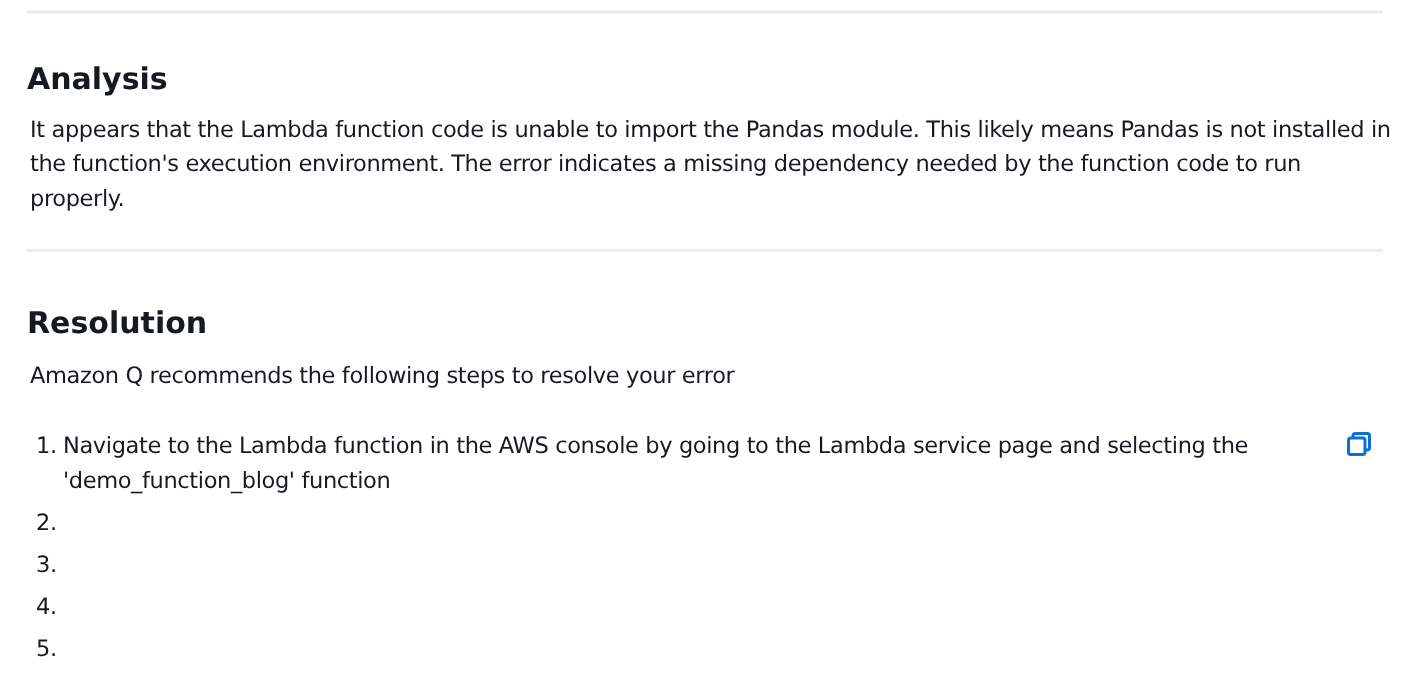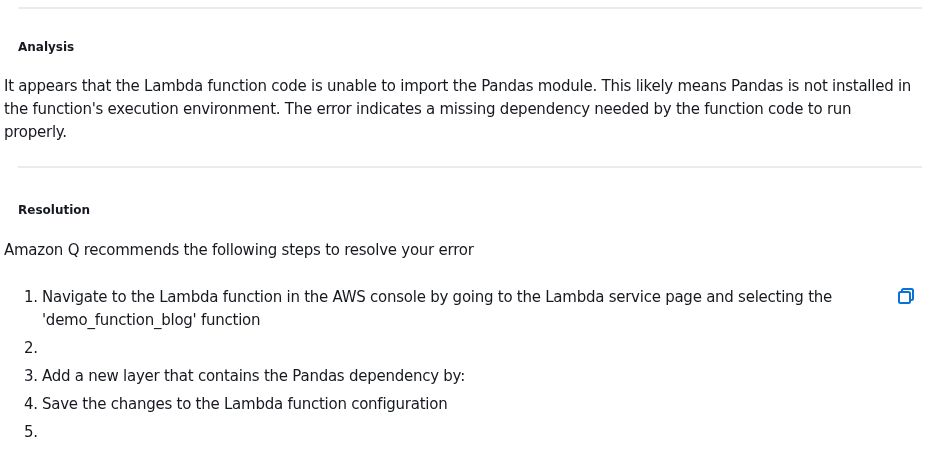--- a/index.html
+++ b/index.html
@@ -2,22 +2,22 @@
 <html><head>
   <meta charset="utf-8">
   <style>
     html, body { margin: 0; padding: 0; background: #ffffff; }
     body {
       width: 936px; height: 464px; overflow: hidden; position: relative;
       font-family: "DejaVu Sans", "Liberation Sans", sans-serif;
       color: #16191f;
     }
     .divider { position: absolute; left: 18px; width: 904px; height: 2px; background: #e9ebed; }
-    .heading { position: absolute; left: 18px; font-weight: bold; font-size: 12px; color: #16191f; }
-    .para { position: absolute; left: 4px; width: 910px; font-size: 15px; line-height: 23px; letter-spacing: -0.25px; }
+    .heading { position: absolute; left: 18px; font-weight: bold; font-size: 20px; color: #16191f; }
+    .para { position: absolute; left: 20px; width: 910px; font-size: 15px; line-height: 23px; letter-spacing: -0.25px; }
     .steps { position: absolute; left: 24px; top: 286px; margin: 0; padding: 0; list-style: none; width: 850px; font-size: 15px; letter-spacing: -0.25px; }
     .steps li { display: flex; line-height: 23px; margin-bottom: 5px; }
     .steps .num { width: 18px; flex: none; }
     .copy-btn { position: absolute; left: 897px; top: 287px; width: 18px; height: 18px; cursor: pointer; }
   </style>
 </head>
 <body>
 
 <div class="divider" style="top:7px;"></div>
 
@@ -35,25 +35,23 @@
   <ol class="steps">
     <li>
       <span class="num">1.</span>
       <span>Navigate to the Lambda function in the AWS console by going to the Lambda service page and selecting the 'demo_function_blog' function</span>
     </li>
     <li>
       <span class="num">2.</span>
     </li>
     <li>
       <span class="num">3.</span>
-      <span>Add a new layer that contains the Pandas dependency by:</span>
     </li>
     <li>
       <span class="num">4.</span>
-      <span>Save the changes to the Lambda function configuration</span>
     </li>
     <li>
       <span class="num">5.</span>
     </li>
   </ol>
 
   <div class="copy-btn">
     <svg width="18" height="18" viewBox="0 0 18 18">
       <rect x="5" y="2" width="11" height="11" rx="1.5" fill="none" stroke="#0972d3" stroke-width="2"></rect>
       <rect x="2" y="5" width="11" height="11" rx="1.5" fill="#ffffff" stroke="#0972d3" stroke-width="2"></rect>

